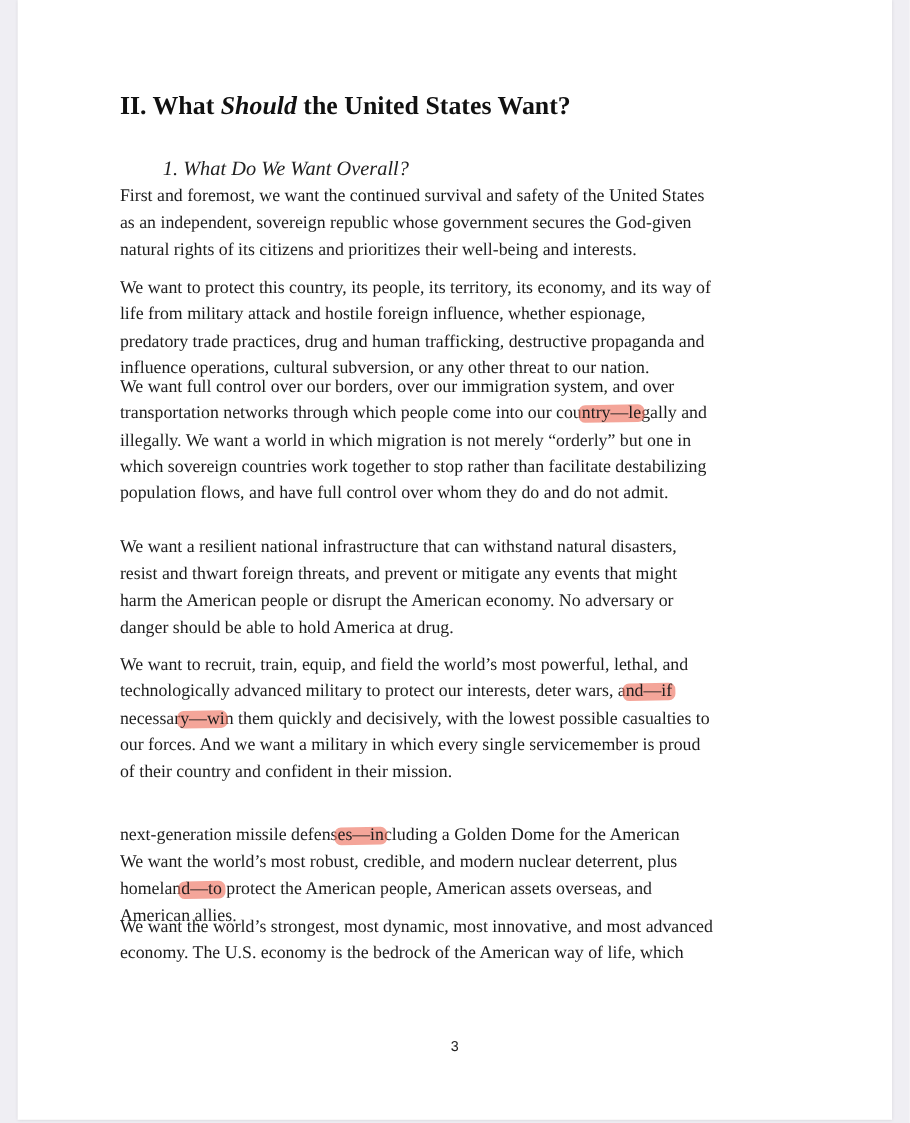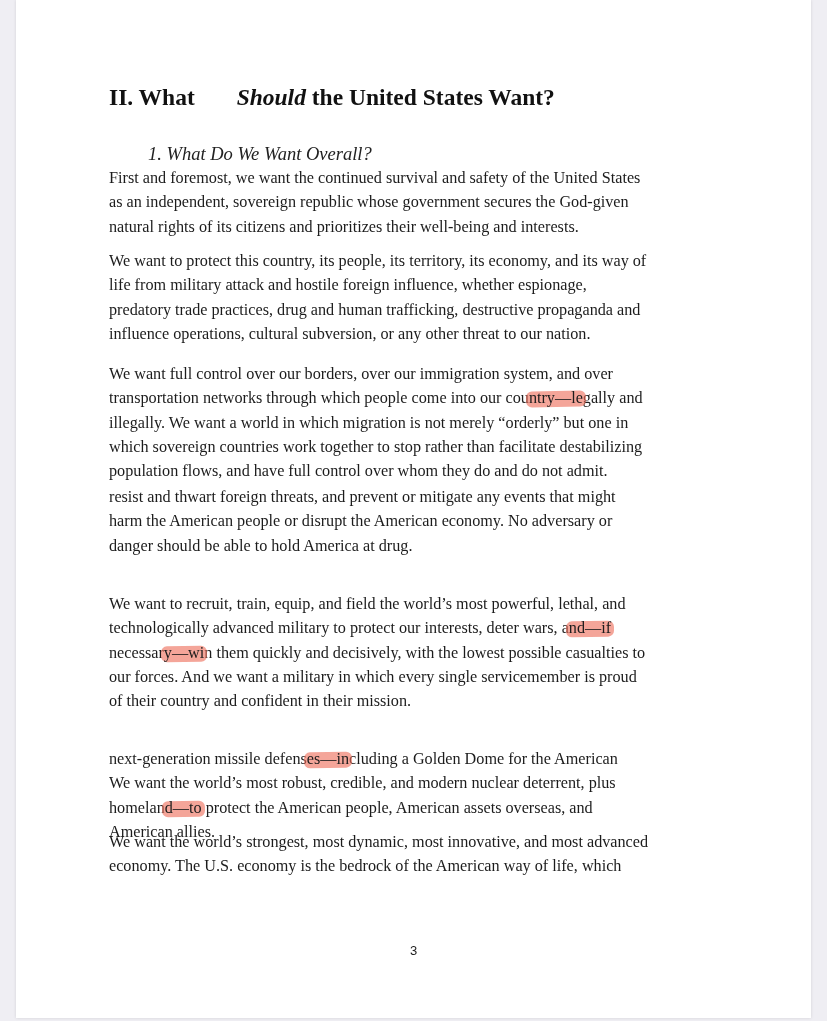--- a/index.html
+++ b/index.html
@@ -33,21 +33,21 @@
     h1.section-title {
       position: absolute;
       top: 84px;
       left: 0;
       margin: 0;
       font-size: 23.5px;
       font-weight: bold;
       white-space: nowrap;
       color: #111;
     }
-    h1.section-title i { font-style: italic; margin-left: 36px; }
+    h1.section-title i { font-style: italic; }
     h2.subsection-title {
       position: absolute;
       top: 128px;
       left: 23px;
       margin: 16px;
       font-size: 18.5px;
       font-weight: normal;
       font-style: italic;
       white-space: nowrap;
       color: #222;
@@ -101,28 +101,29 @@
         <span class="line">First and foremost, we want the continued survival and safety of the United States</span>
         <span class="line">as an independent, sovereign republic whose government secures the God-given</span>
         <span class="line">natural rights of its citizens and prioritizes their well-being and interests.</span>
       </p>
     <p class="para" style="top:249px">
         <span class="line">We want to protect this country, its people, its territory, its economy, and its way of</span>
         <span class="line">life from military attack and hostile foreign influence, whether espionage,</span>
         <span class="line">predatory trade practices, drug and human trafficking, destructive propaganda and</span>
         <span class="line">influence operations, cultural subversion, or any other threat to our nation.</span>
       </p>
-    <p class="para" style="top:362px">
+    <p class="para" style="top:339px">
         <span class="line">We want full control over our borders, over our immigration system, and over</span>
         <span class="line">transportation networks through which people come into our cou<span class="hl"><span>ntry—le</span></span>gally and</span>
         <span class="line">illegally. We want a world in which migration is not merely “orderly” but one in</span>
         <span class="line">which sovereign countries work together to stop rather than facilitate destabilizing</span>
         <span class="line">population flows, and have full control over whom they do and do not admit.</span>
       </p>
     <p class="para" style="top:485px">
+        <span class="line">We want a resilient national infrastructure that can withstand natural disasters,</span>
         <span class="line">resist and thwart foreign threats, and prevent or mitigate any events that might</span>
         <span class="line">harm the American people or disrupt the American economy. No adversary or</span>
         <span class="line">danger should be able to hold America at drug.</span>
       </p>
     <p class="para" style="top:592px">
         <span class="line">We want to recruit, train, equip, and field the world’s most powerful, lethal, and</span>
         <span class="line">technologically advanced military to protect our interests, deter wars, a<span class="hl"><span>nd—if</span></span></span>
         <span class="line">necessar<span class="hl"><span>y—wi</span></span>n them quickly and decisively, with the lowest possible casualties to</span>
         <span class="line">our forces. And we want a military in which every single servicemember is proud</span>
         <span class="line">of their country and confident in their mission.</span>

